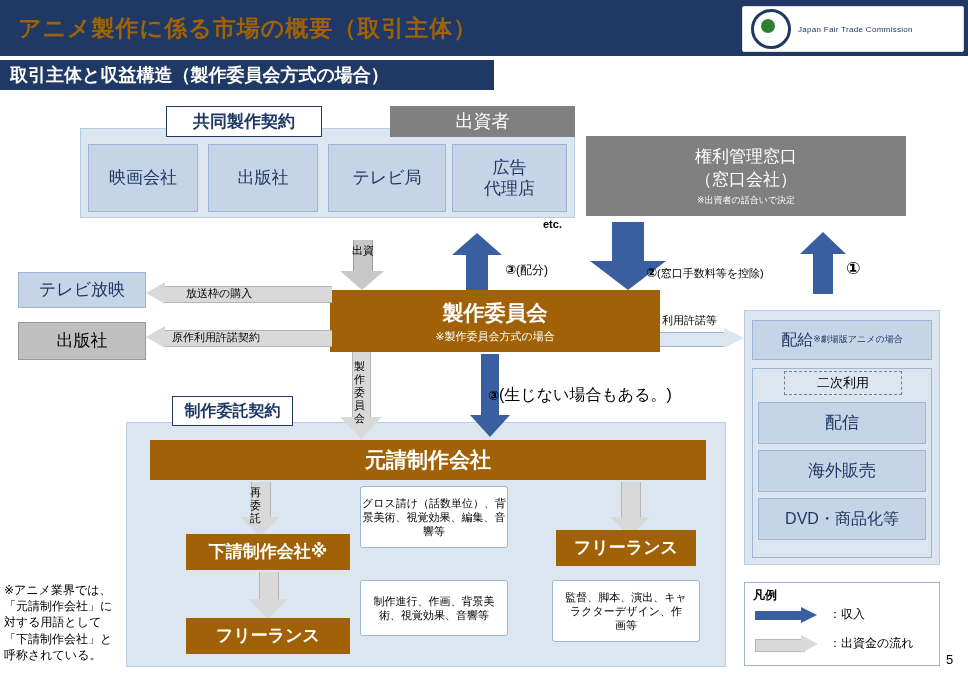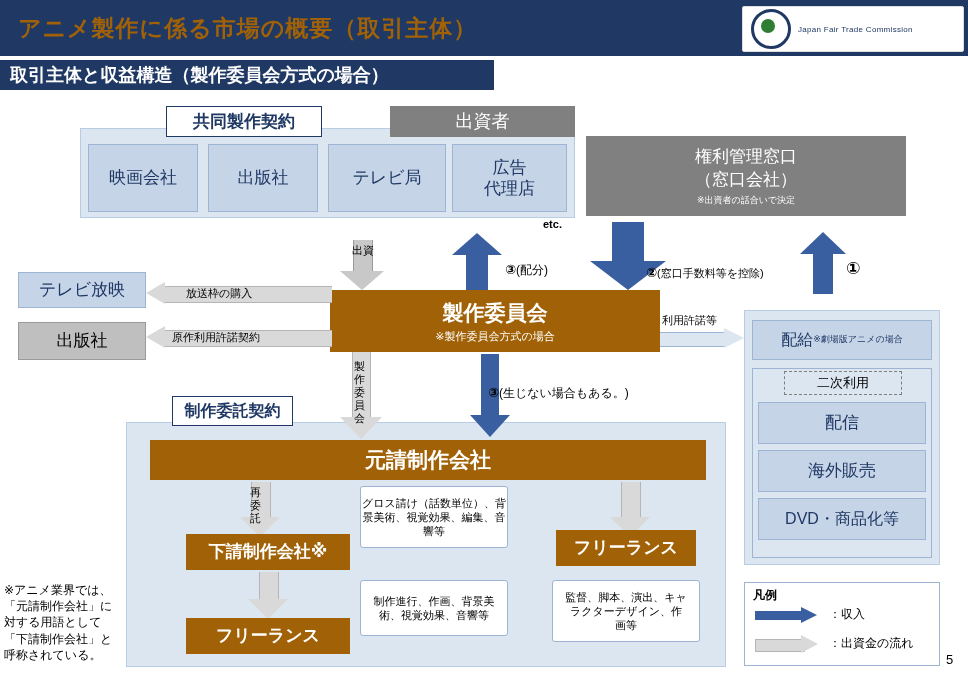--- a/index.html
+++ b/index.html
@@ -165,21 +165,21 @@
   <div style="position:absolute;left:12px;top:0;width:17px;height:66px;background:#D9D9D9;border-left:1px solid #b5b5b5;border-right:1px solid #b5b5b5;"></div>
   <div class="tri" style="left:0;top:65px;border-left:21px solid transparent;border-right:21px solid transparent;border-top:22px solid #D9D9D9;"></div>
 </div>
 <div class="abs" style="left:354px;top:360px;width:16px;height:70px;font-size:11px;line-height:13px;">製作委員会</div>
 
 <div class="abs" style="left:470px;top:354px;width:40px;height:84px;">
   <div style="position:absolute;left:11px;top:0;width:18px;height:62px;background:#3A5FA0;"></div>
   <div class="tri" style="left:0;top:61px;border-left:20px solid transparent;border-right:20px solid transparent;border-top:22px solid #3A5FA0;"></div>
 </div>
 <div class="abs" style="left:488px;top:385px;width:190px;height:18px;font-size:13px;">
-  <span style="font-weight:bold;">③</span><span style="font-size:12px;">(生じない場合もある。)</span>
+  <span style="font-weight:bold;">③</span><span style="font-size:16px;">(生じない場合もある。)</span>
 </div>
 
 <div class="abs bluebox box" style="left:150px;top:440px;width:556px;height:40px;font-size:21px;font-weight:bold;">元請制作会社</div>
 
 <div class="abs" style="left:240px;top:482px;width:40px;height:56px;">
   <div style="position:absolute;left:11px;top:0;width:18px;height:36px;background:#D9D9D9;border-left:1px solid #b5b5b5;border-right:1px solid #b5b5b5;"></div>
   <div class="tri" style="left:0;top:35px;border-left:20px solid transparent;border-right:20px solid transparent;border-top:20px solid #D9D9D9;"></div>
 </div>
 <div class="abs" style="left:250px;top:486px;width:14px;height:50px;font-size:11px;line-height:13px;">再委託</div>
 

